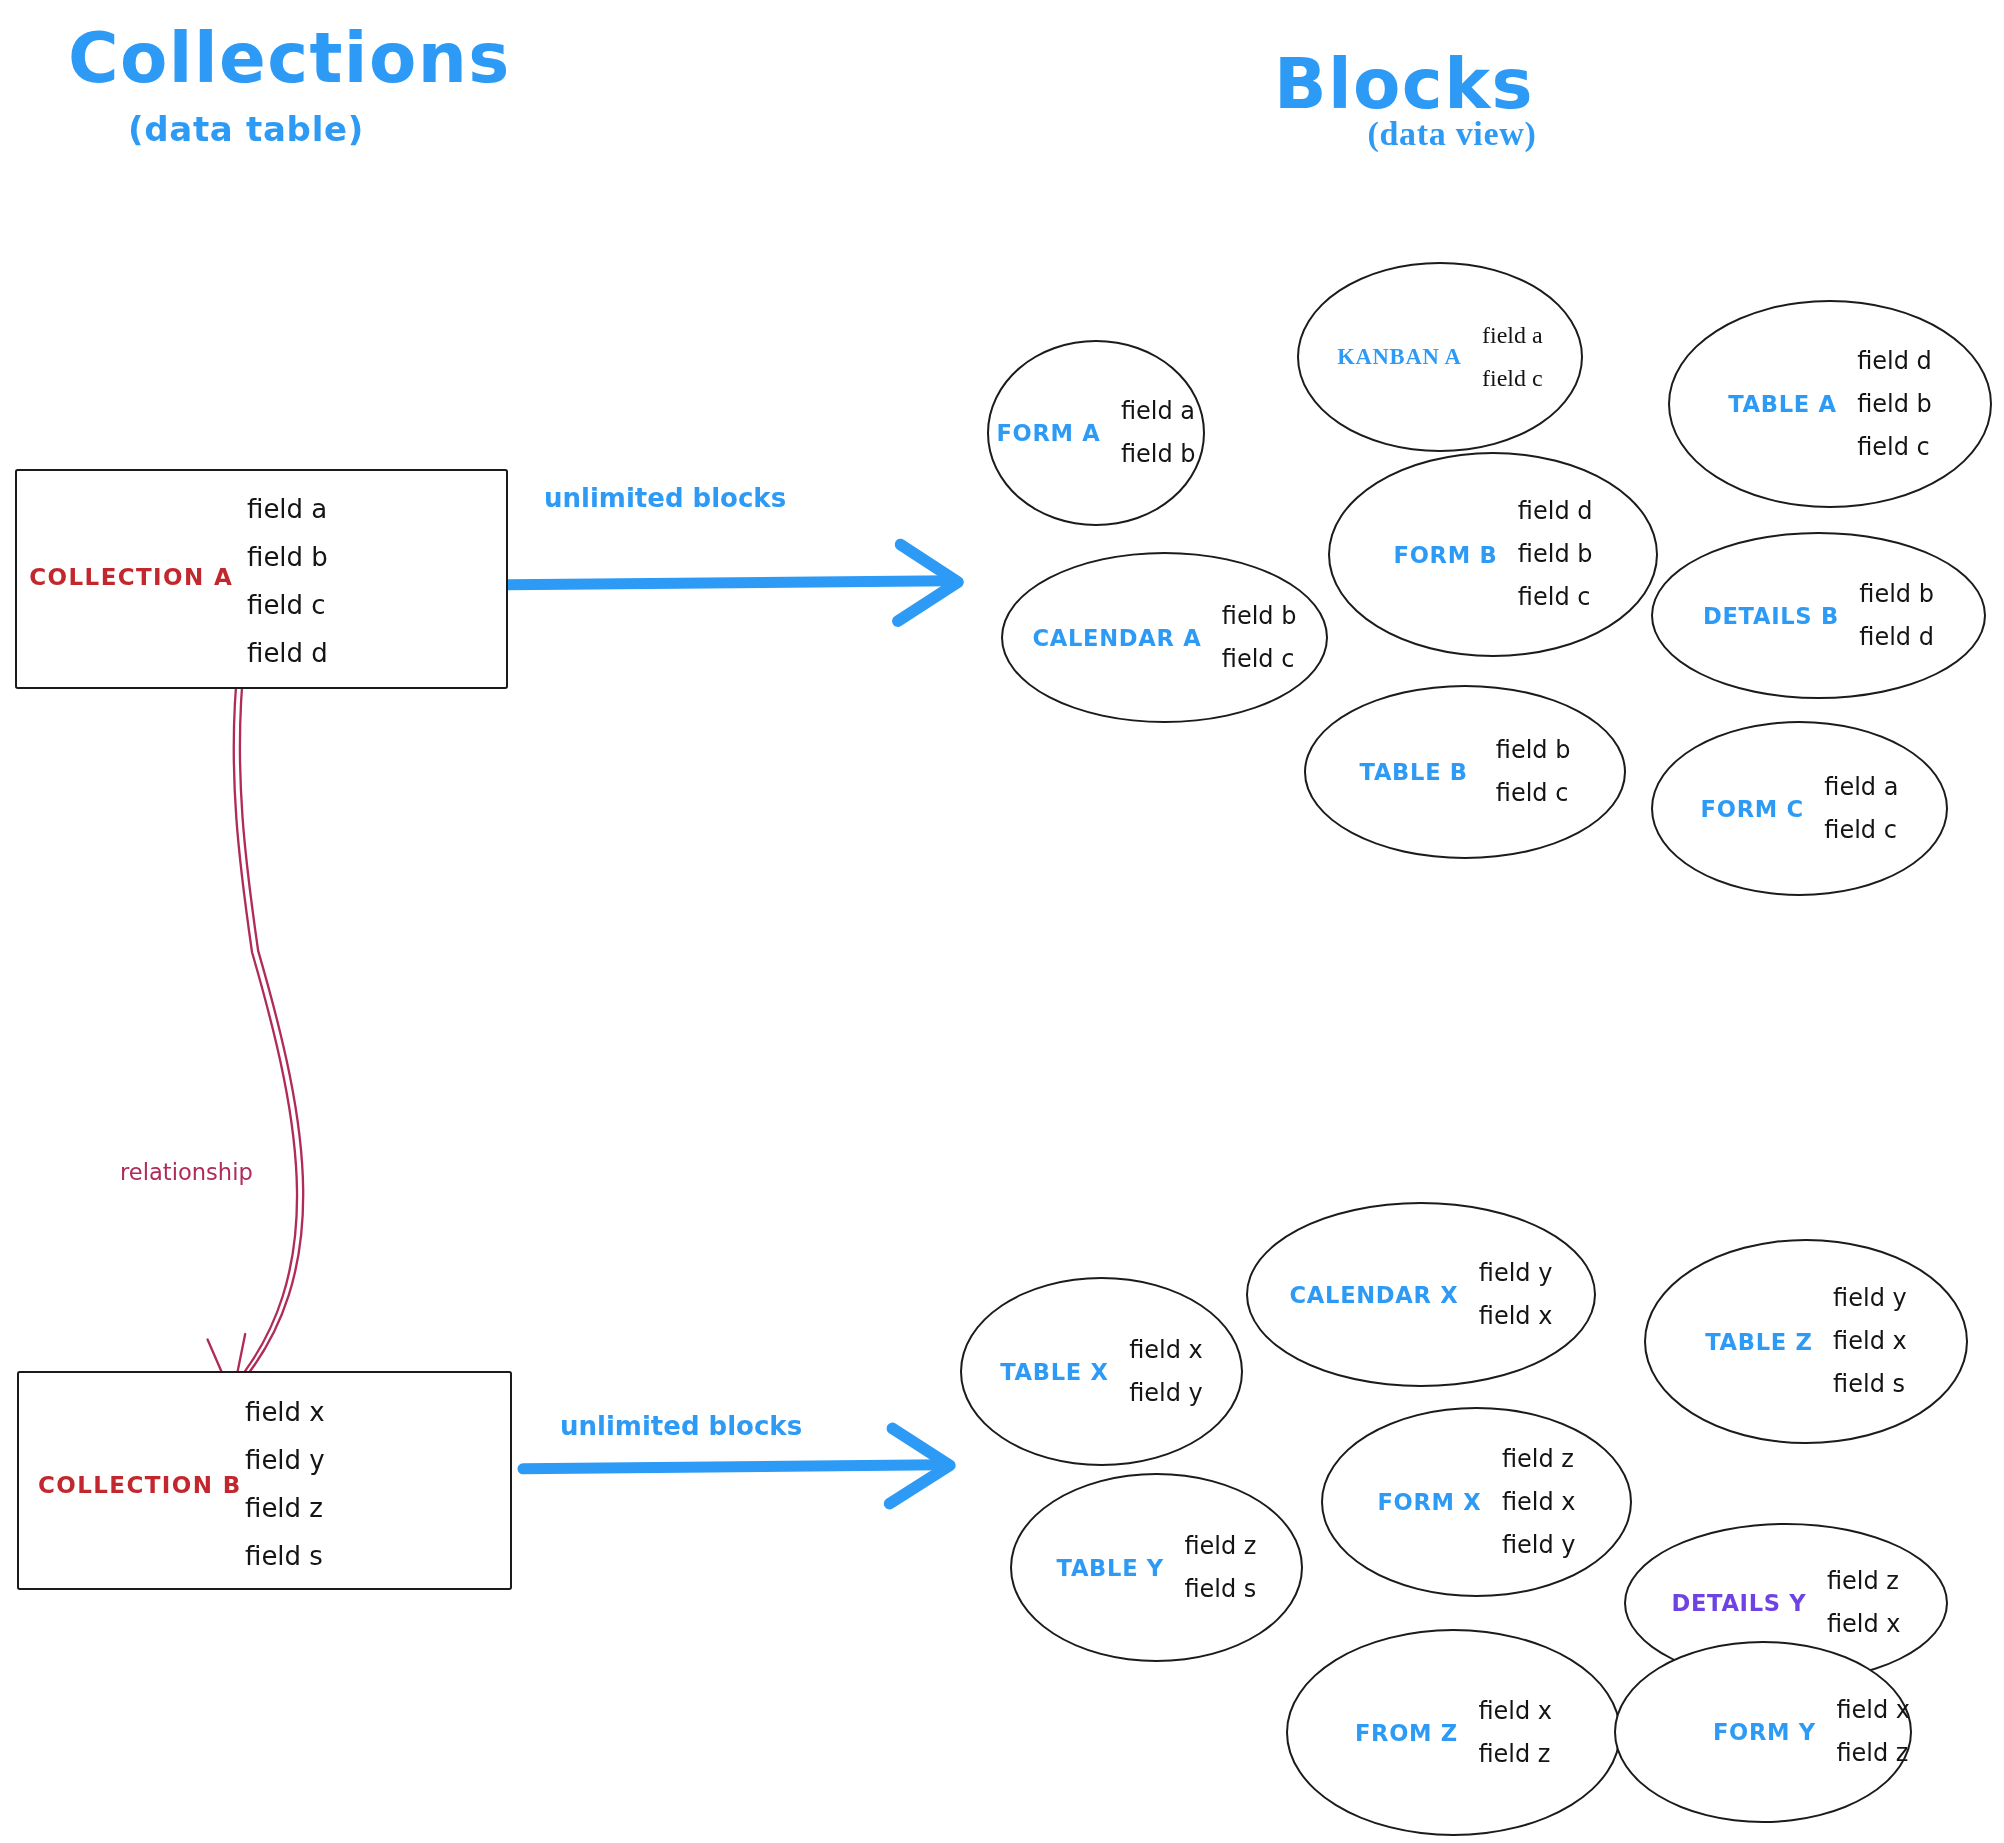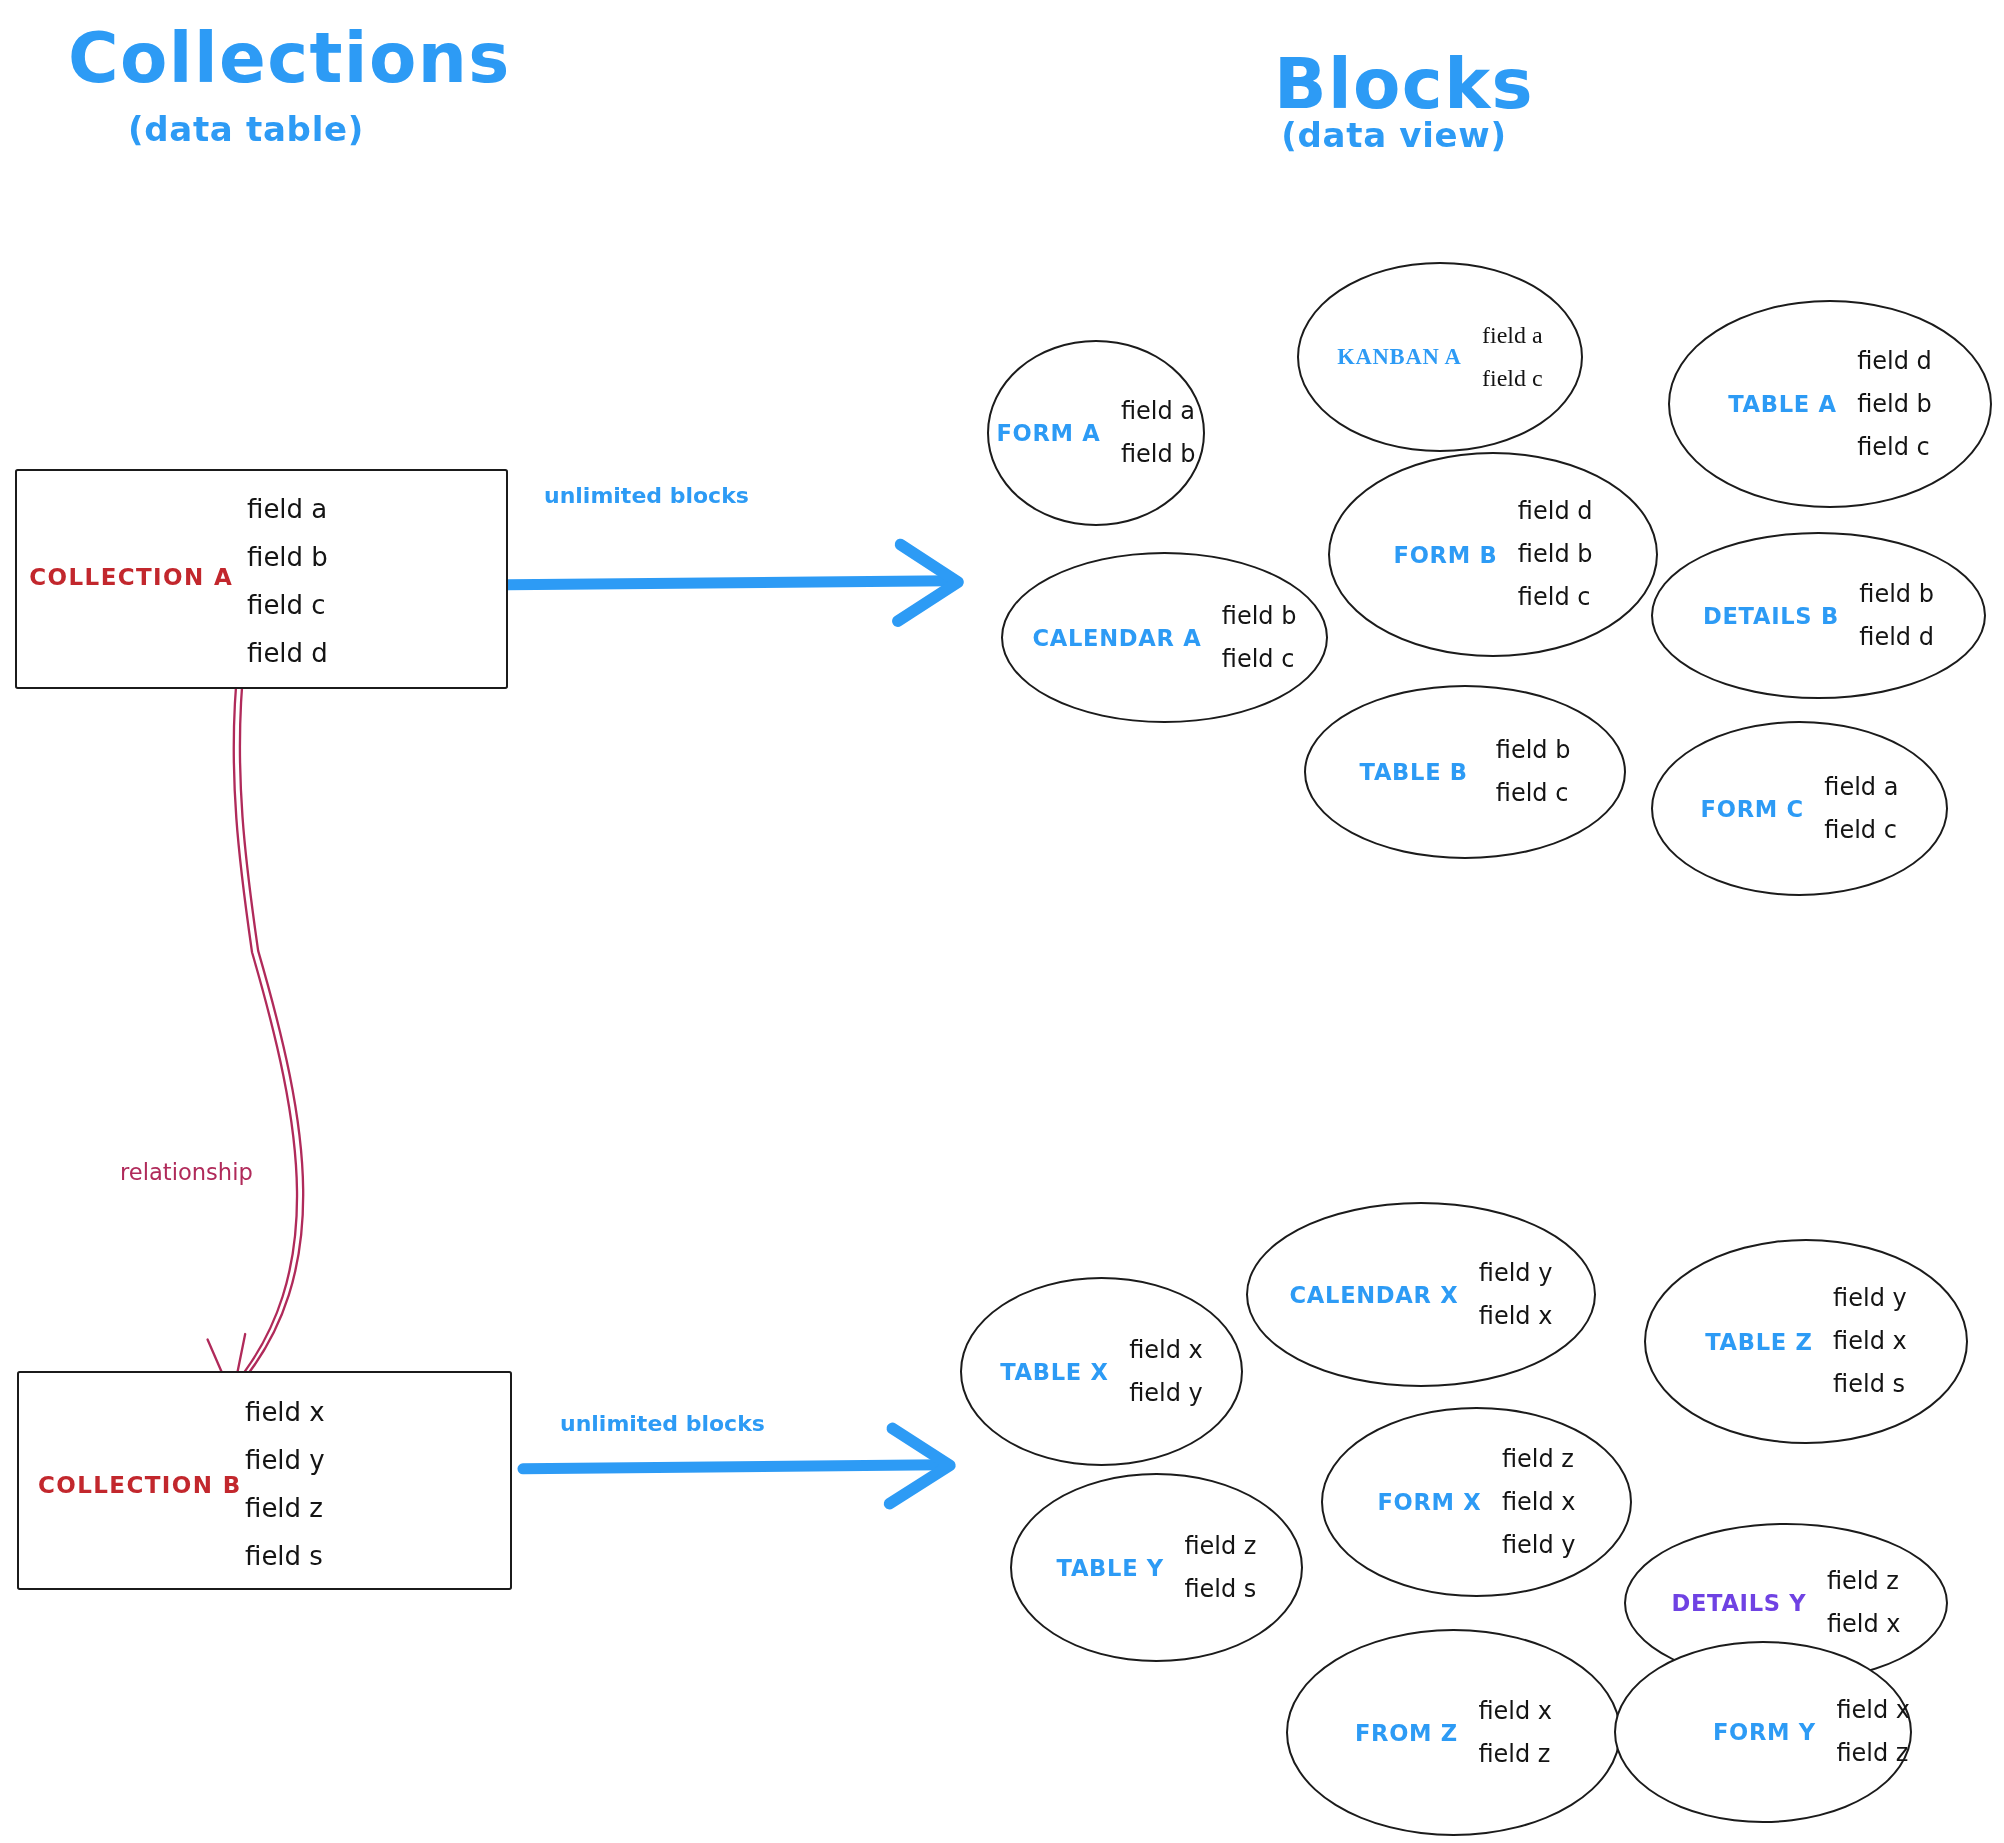--- a/index.html
+++ b/index.html
@@ -14,21 +14,21 @@
   .col-title{font-size:69px;font-weight:700;color:var(--blue);letter-spacing:1.4px;white-space:nowrap;}
   .col-sub{font-size:34px;font-weight:700;color:var(--blue);text-align:center;letter-spacing:0.7px;white-space:nowrap;}
   .collection-box{
     position:absolute;border:2.7px solid var(--ink);border-radius:2.7px;background:#fff;
   }
   .collection-label{
     position:absolute;font-size:23px;font-weight:700;color:var(--red);letter-spacing:1.4px;white-space:nowrap;
   }
   .box-fields{position:absolute;font-size:26px;line-height:48px;color:#141414;white-space:nowrap;}
   .box-fields span{display:block;}
-  .arrow-label{font-size:22px;font-weight:700;color:var(--blue);white-space:nowrap;}
+  .arrow-label{font-size:26px;font-weight:700;color:var(--blue);white-space:nowrap;}
   .rel-label{font-size:22.6px;color:var(--crimson);white-space:nowrap;margin-top:40px;}
   .ellipse{
     position:absolute;border:2.4px solid var(--ink);border-radius:50%;background:#fff;
     display:flex;align-items:center;justify-content:center;gap:20.5px;box-sizing:border-box;
   }
   .blabel{font-size:22.6px;font-weight:700;color:var(--blue);letter-spacing:0.7px;white-space:nowrap;}
   .blabel.purple{color:var(--purple);}
   .bfields{font-size:24px;line-height:43px;color:#141414;white-space:nowrap;}
   .bfields span{display:block;}
   svg.layer{position:absolute;left:0;top:0;pointer-events:none;}
@@ -52,21 +52,21 @@
     <path d="M 348 966 C 330 1130 352 1280 368 1392 C 440 1640 482 1862 336 2032"></path>
     <path d="M 357 964 C 339 1128 361 1278 377 1390 C 449 1638 491 1860 345 2030"></path>
     <path d="M 336 2034 L 303 1958"></path>
     <path d="M 341 2034 L 358 1950"></path>
   </g>
 </svg>
 
 <div class="abs col-title" style="left:68px;top:18px;width:356px;">Collections</div>
 <div class="abs col-sub" style="left:68px;top:109px;width:356px;">(data table)</div>
 <div class="abs col-title" style="left:1274px;top:18px;width:356px;margin-top:26px;">Blocks</div>
-<div class="abs col-sub" style="left:1216px;top:115px;width:356px;">(data view)</div>
+<div class="abs col-sub" style="left:1274px;top:115px;width:356px;font-family:Liberation Serif, serif;">(data view)</div>
 
 <div class="abs arrow-label" style="left:544px;top:483px;">unlimited blocks</div>
 <div class="abs arrow-label" style="left:560px;top:1411px;">unlimited blocks</div>
 <div class="abs rel-label" style="left:120px;top:1119px;">relationship</div>
 
 <div class="collection-box" style="left:15px;top:469px;width:489px;height:216px;">
   <div class="collection-label" style="left:12.3px;top:93px;">COLLECTION A</div>
   <div class="box-fields" style="left:230px;top:13.7px;">
     <span>field a</span>
     <span>field b</span>

